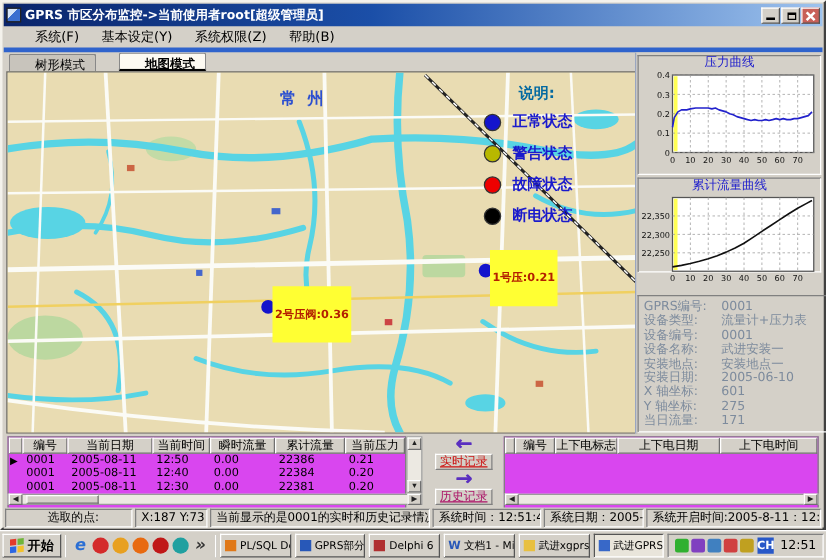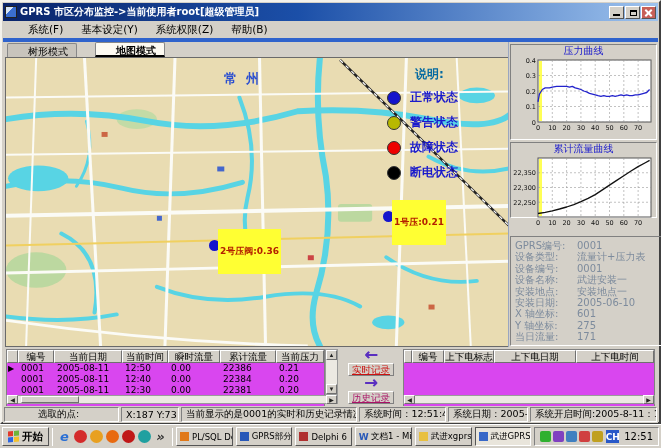--- a/index.html
+++ b/index.html
@@ -83,21 +83,21 @@
 
   .middle { position:absolute; left:338px; top:2px; width:60px; height:55px; display:flex; flex-direction:column; align-items:center; justify-content:space-between; padding:0; }
   .arrow { color:#5a2fc0; font-weight:bold; font-size:16px; line-height:12px; text-shadow:0.5px 0 #5a2fc0; }
   .link-btn { font-size:9.5px; text-decoration:underline; background:#d4d0c8; border:1px solid; border-color:#fff #808080 #808080 #fff; padding:0 3px; line-height:11px; }
   #realtime-btn { color:#cc1111; }
   #history-btn { color:#aa1166; }
 
   
   .statusbar { position:absolute; left:1px; top:404px; right:1px; height:17px; display:flex; gap:2px; font-size:9.5px; background:#d4d0c8; padding:1px 1px; }
   .status-seg { border:1px solid; border-color:#808080 #fff #fff #808080; display:flex; align-items:center; padding:0 4px; white-space:nowrap; overflow:hidden; color:#000; }
-  .seg-1{ width:115px;padding-left:33px; } .seg-2{ width:58px; } .seg-3{ width:176px; } .seg-4{ width:87px; } .seg-5{ width:80px; } .seg-6{ flex:1; }
+  .seg-1{ width:102px;padding-left:33px; } .seg-2{ width:58px; } .seg-3{ width:176px; } .seg-4{ width:87px; } .seg-5{ width:80px; } .seg-6{ flex:1; }
 
   
   .taskbar { position:absolute; left:0; bottom:0; width:100%; height:24px; background:#d4d0c8; border-top:1px solid #fff; display:flex; align-items:center; padding:0 2px; gap:3px; }
   .start-btn { height:19px; background:#d4d0c8; border:1px solid; border-color:#fff #555 #555 #fff; display:flex; align-items:center; gap:3px; padding:0 5px; font-size:10.5px; font-weight:bold; font-family:inherit; }
   .start-logo { width:11px; height:11px; display:grid; grid-template-columns:1fr 1fr; grid-template-rows:1fr 1fr; gap:1px; transform:skewY(-6deg); }
   .start-logo i:nth-child(1){background:#e23a2c;} .start-logo i:nth-child(2){background:#6fb53a;}
   .start-logo i:nth-child(3){background:#2c66e2;} .start-logo i:nth-child(4){background:#f2c12c;}
   .tb-divider { width:1px; height:18px; background:#909090; border-right:1px solid #fff; flex:none; }
   .ql { display:flex; align-items:center; gap:3px; padding:0 2px; }
   .ql-icon { width:13px; height:13px; border-radius:50%; display:inline-flex; align-items:center; justify-content:center; }

